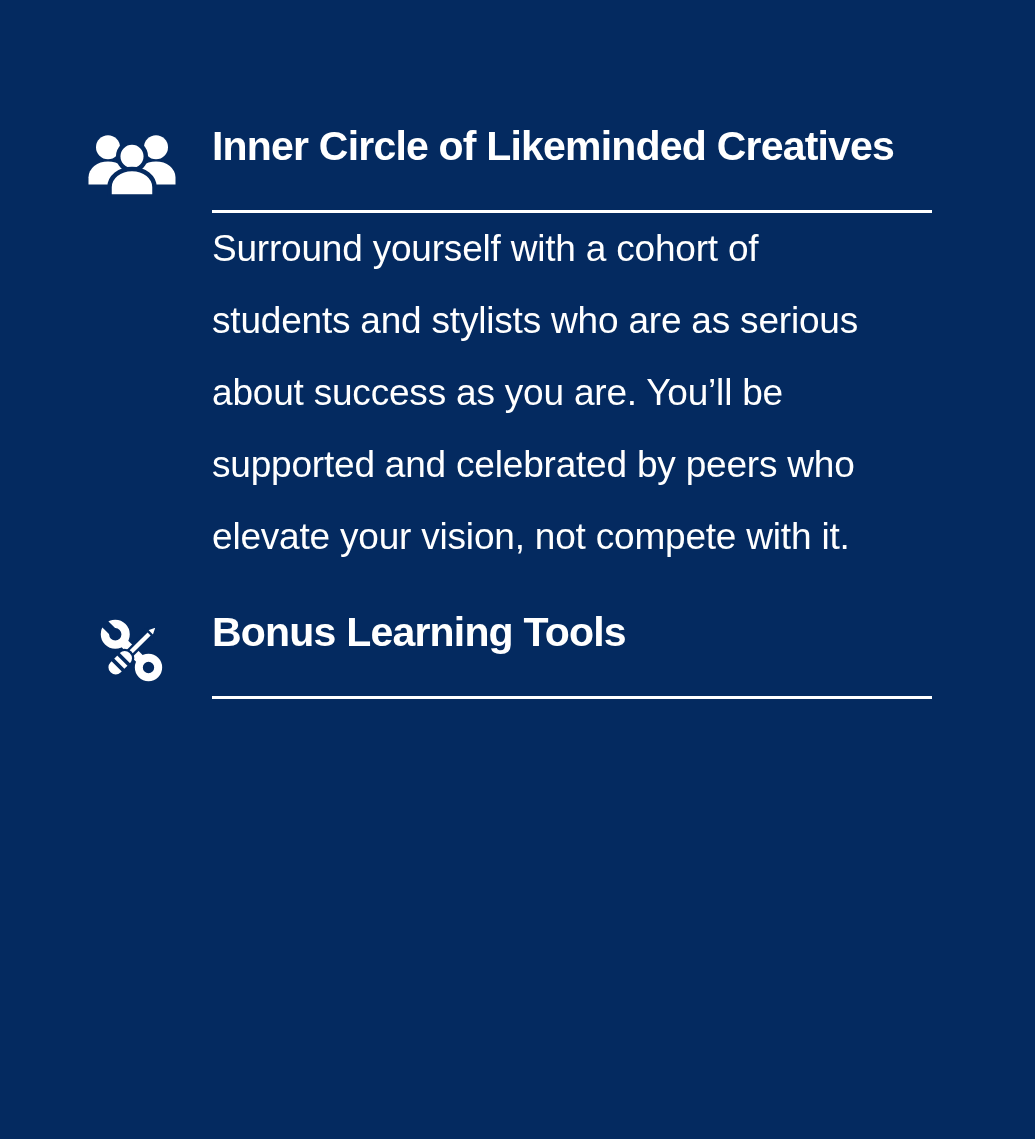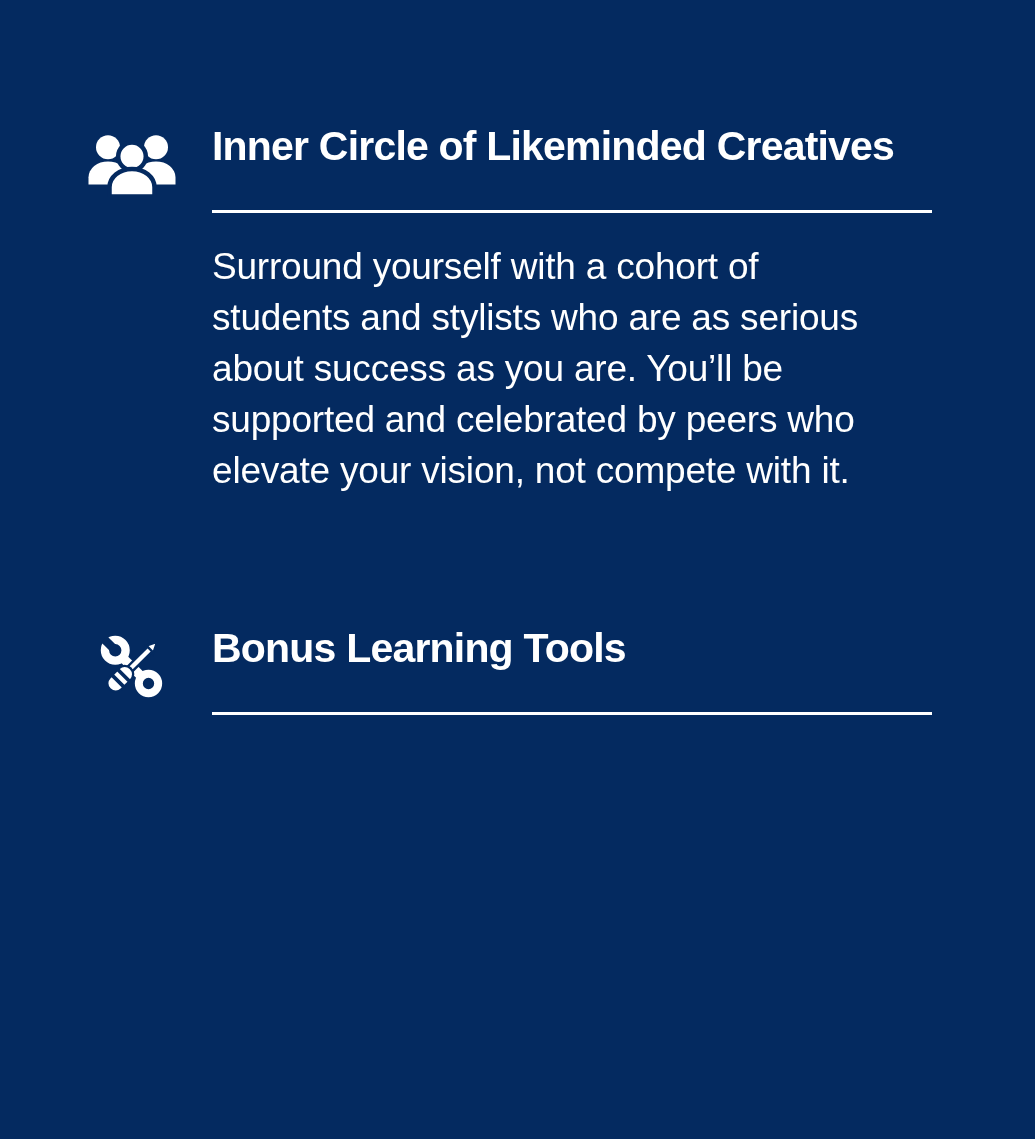--- a/index.html
+++ b/index.html
@@ -17,21 +17,21 @@
     position: relative;
   }
 
   .feature-section {
     position: absolute;
     left: 0;
     width: 1027px;
   }
 
   #section-0 { top: 125px; }
-  #section-1 { top: 627px; }
+  #section-1 { top: 611px; }
 
   .icon-box {
     position: absolute;
   }
 
   #section-0 .icon-box { left: 84px; top: 8px; width: 96px; height: 64px; }
   #section-1 .icon-box { left: 92px; top: 0px; width: 80px; height: 80px; }
 
   .icon-box svg { display: block; width: 100%; height: 100%; }
 
@@ -50,24 +50,23 @@
 
   .divider {
     margin-top: 42px;
     width: 720px;
     height: 3px;
     background: #ffffff;
     border: none;
   }
 
   .section-description {
-    margin-top: 28px;
     font-size: 37px;
     letter-spacing: -0.2px;
-    line-height: 51px;
+    line-height: 72px;
     color: #ffffff;
     white-space: pre-line;
   }
 </style>
 </head>
 <body>
 
 <section class="feature-section" id="section-0">
   <div class="icon-box">
     <svg viewBox="0 0 32 21" xmlns="http://www.w3.org/2000/svg">

